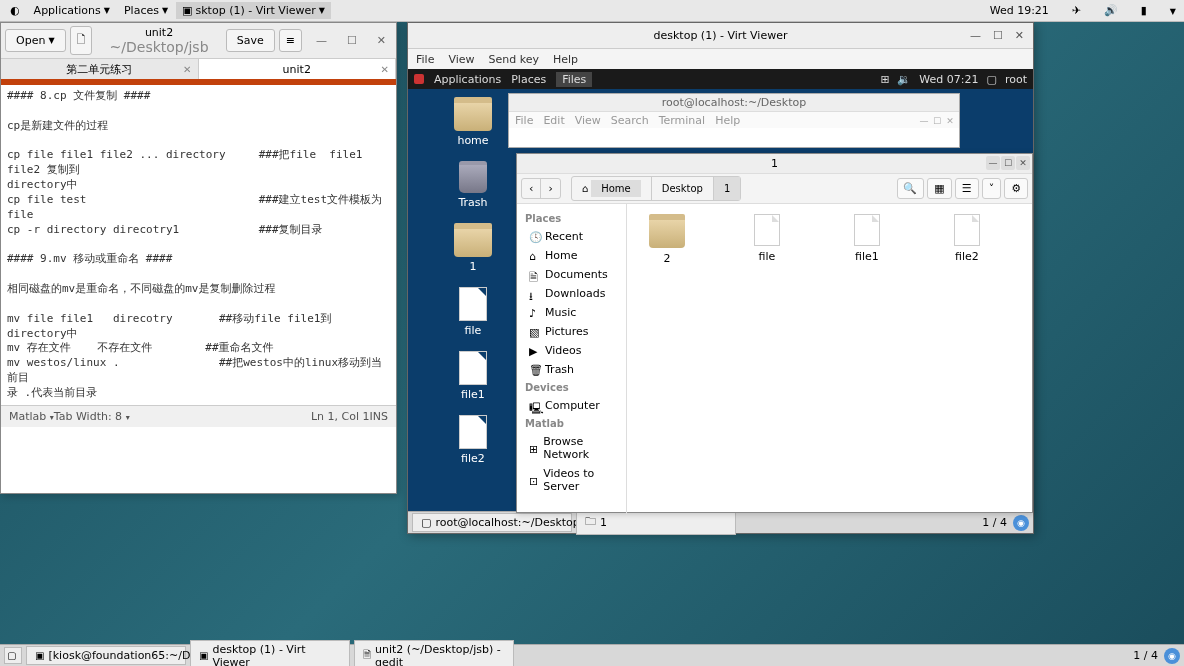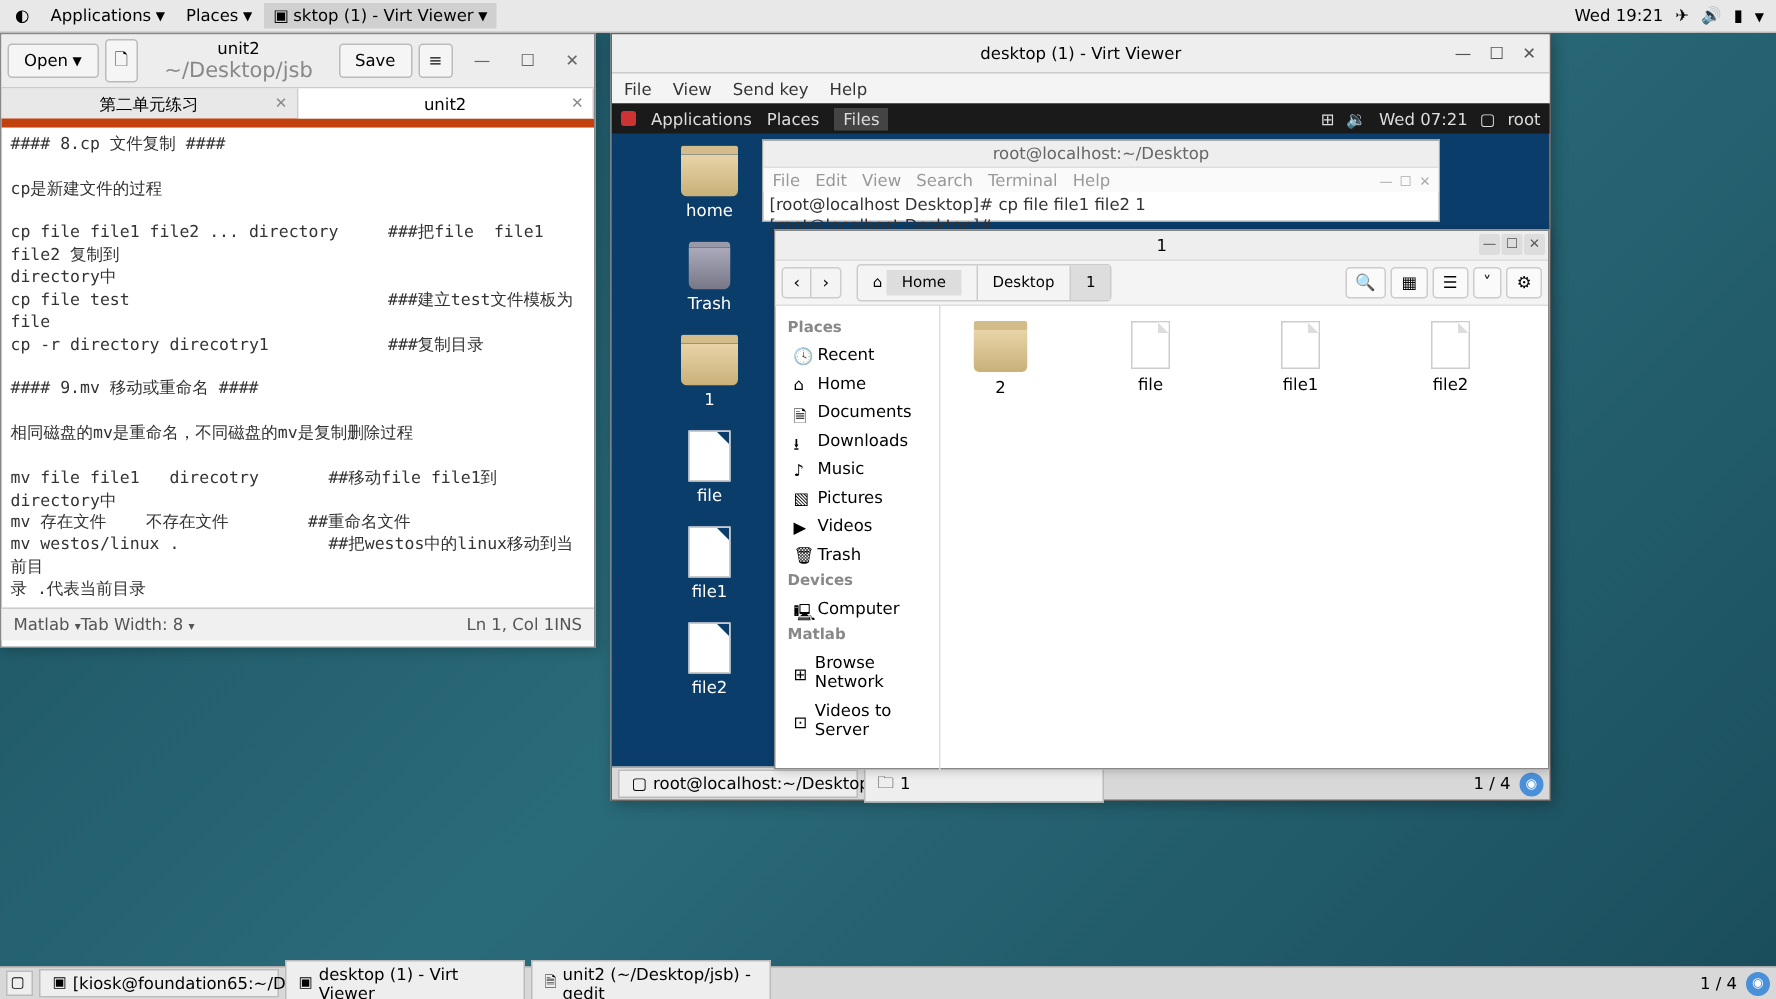--- a/index.html
+++ b/index.html
@@ -1,24 +1,24 @@
 <!DOCTYPE html>
 <html><head>
 <meta charset="utf-8">
 <style>
 *{box-sizing:border-box;margin:0;padding:0;font-family:"DejaVu Sans",Arial,sans-serif;font-size:11px}
 body{width:1184px;height:666px;background:linear-gradient(135deg,#1a4d5c 0%,#2a6b7a 50%,#1a4d5c 100%);position:relative;overflow:hidden}
 .topbar{height:22px;background:#e8e8e8;border-bottom:1px solid #bbb;display:flex;align-items:center;padding:0 4px;position:relative;z-index:100}
 .topbar-left{display:flex;gap:2px}
 .topbar-item{padding:2px 6px;font-size:11px;cursor:pointer;display:flex;align-items:center;gap:3px}
 .topbar-item.active{background:#d0d0d0}
-.topbar-right{margin-left:auto;display:flex;gap:8px;padding-right:4px}
+.topbar-right{margin-left:auto;display:flex;gap:23px;padding-right:4px}
 .tri{font-size:8px}
 
-.gedit{position:absolute;top:22px;left:0;width:397px;height:410px;background:#fff;border:1px solid #888;box-shadow:2px 2px 8px rgba(0,0,0,.2);z-index:5}
+.gedit{position:absolute;top:22px;left:0;width:397px;height:472px;background:#fff;border:1px solid #888;box-shadow:2px 2px 8px rgba(0,0,0,.2);z-index:5}
 .gedit-hdr{height:36px;background:#ededed;border-bottom:1px solid #ccc;display:flex;align-items:center;padding:0 4px;gap:4px}
 .btn{border:1px solid #bbb;background:#f5f5f5;border-radius:3px;padding:4px 10px;font-size:11px;display:flex;align-items:center;gap:3px;cursor:pointer}
 .btn.sq{padding:4px 6px}
 .gedit-title{flex:1;text-align:center;line-height:1.2}
 .gedit-title .t1{font-size:11px}
 .gedit-title .t2{font-size:14px;color:#888}
 .winctl{margin-left:4px;padding:2px 6px;cursor:pointer;color:#666}
 .gedit-tabs{height:26px;background:#e8e8e8;display:flex;border-bottom:6px solid #c2410c}
 .gtab{flex:1;display:flex;align-items:center;justify-content:center;border-right:1px solid #ccc;font-size:11px;position:relative}
 .gtab.active{background:#fff}
@@ -225,24 +225,20 @@
           </div>
       </div>
       <div class="term-menu">
         <span>File</span>
         <span>Edit</span>
         <span>View</span>
         <span>Search</span>
         <span>Terminal</span>
         <span>Help</span>
       </div>
-      <div class="term-body">
-        <div>[root@localhost Desktop]# cp file file1 file2  1</div>
-        <div>[root@localhost Desktop]# </div>
-      </div>
     </div>
 
     <div class="fm">
       <div class="fm-title">
         <span>1</span>
         <div class="tc">
             <span>—</span>
             <span>☐</span>
             <span>✕</span>
           </div>

